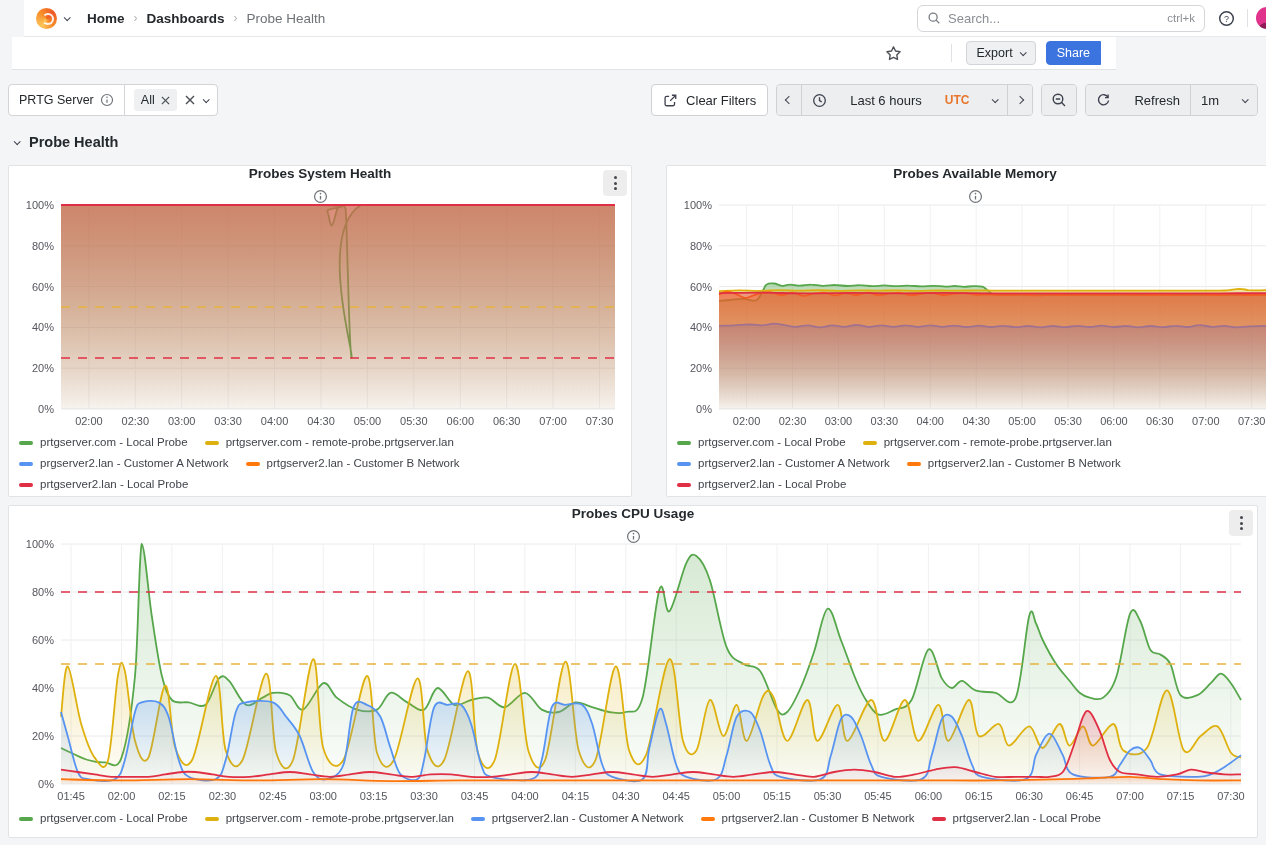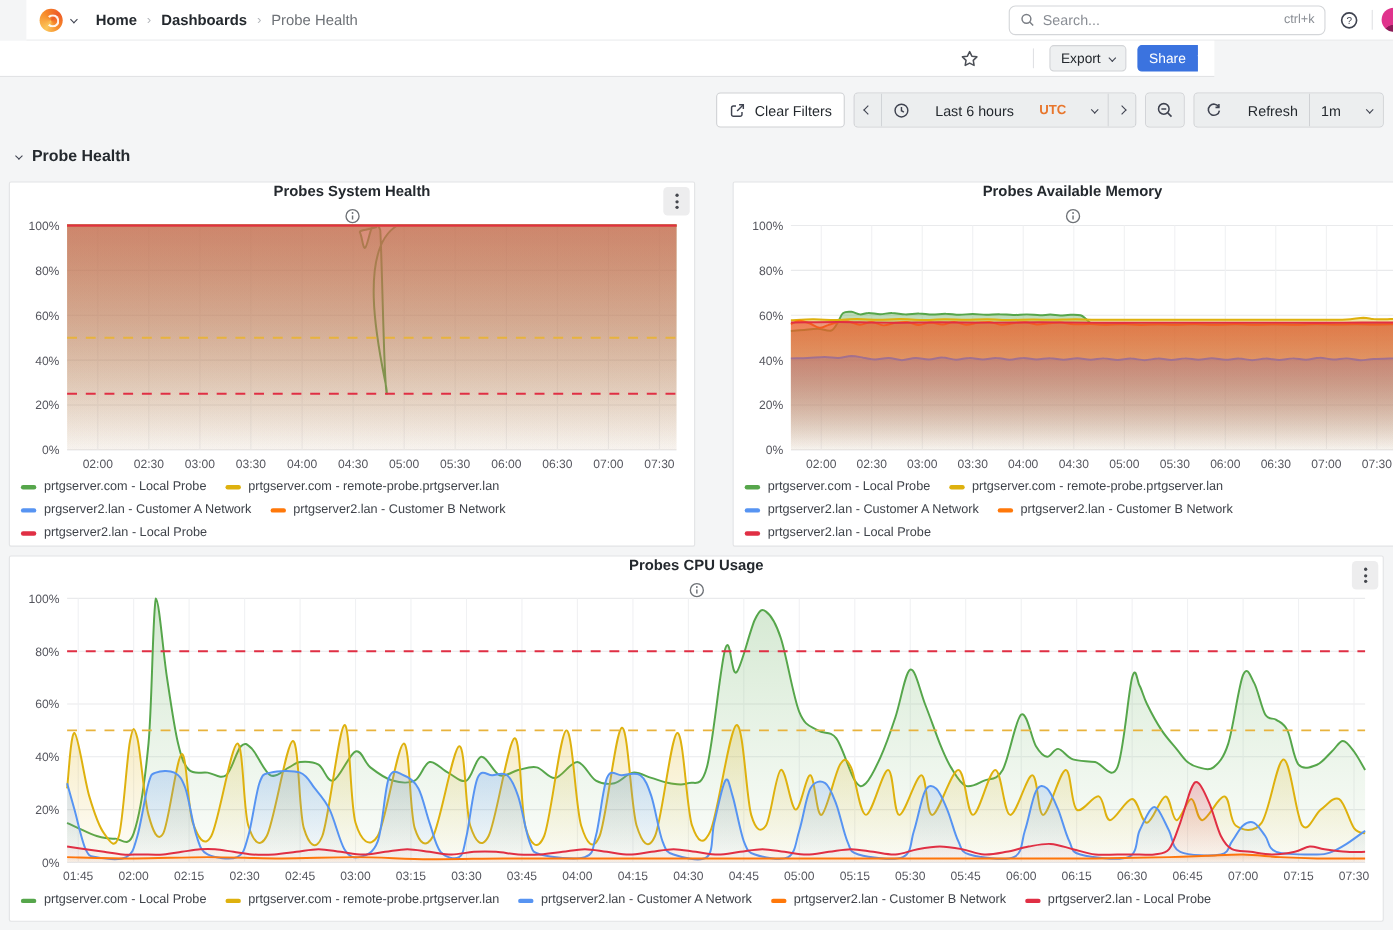--- a/index.html
+++ b/index.html
@@ -18,21 +18,21 @@
   .crumb.current { font-weight:400; color:#6e7277; }
   .crumb-sep { color:#b2b5ba; font-size:12px; }
   .searchbox { margin-left:auto; width:288px; height:27px; border:1px solid #d4d6d9; border-radius:6px; background:#fff; display:flex; align-items:center; padding:0 9px; gap:7px; }
   .searchbox input { border:none; outline:none; flex:1; font-size:13px; font-family:inherit; color:#24292e; background:transparent; }
   .searchbox input::placeholder { color:#8a8e95; }
   .kbd-hint { font-size:11.5px; color:#8a8e95; }
   .icon-btn { width:26px; height:26px; display:flex; align-items:center; justify-content:center; cursor:pointer; }
   .navdivider { width:1px; height:18px; background:#e0e1e4; margin:0 8px; }
   .avatar { width:22px; height:22px; border-radius:50%; background:radial-gradient(circle at 50% 115%, #8c1b57 34%, #e0338c 36%); cursor:pointer; }
   
-  .subnav { position:absolute; left:0; top:37px; width:1104px; height:33px; background:#fff; border-bottom:1px solid #e2e3e5; display:flex; align-items:center; justify-content:flex-end; padding:0 10px; z-index:5; }
+  .subnav { position:absolute; left:12px; top:37px; width:1104px; height:33px; background:#fff; border-bottom:1px solid #e2e3e5; display:flex; align-items:center; justify-content:flex-end; padding:0 10px; z-index:5; }
   .btn { height:24px; display:inline-flex; align-items:center; gap:7px; border-radius:4px; font-size:12.5px; padding:0 10px; cursor:pointer; }
   .btn.secondary { background:#eef0f1; border:1px solid #d2d4d7; color:#24292e; }
   .btn.primary { background:#3b73df; color:#fff; border:1px solid #3b73df; border-radius:4px 0 0 4px; }
   
   .filters { position:absolute; left:8px; top:84px; width:1250px; height:32px; display:flex; align-items:center; }
   .varbox { display:flex; align-items:stretch; height:32px; background:#fff; border:1px solid #d2d4d7; border-radius:4px; overflow:hidden; }
   .varlabel { display:flex; align-items:center; gap:6px; padding:0 10px; font-size:12.5px; border-right:1px solid #d2d4d7; }
   .varvalue { display:flex; align-items:center; gap:8px; padding:0 9px; }
   .chip { display:flex; align-items:center; gap:6px; background:#eef0f1; border-radius:3px; height:22px; padding:0 7px; font-size:12.5px; cursor:pointer; }
   .right-controls { margin-left:auto; display:flex; align-items:center; gap:8px; }
@@ -103,20 +103,44 @@
     <div class="btn primary">
       <span>Share</span>
     </div>
     <div class="btn-caret primary-caret">
       <span class="caret small white"></span>
     </div>
   </div>
 </div>
 
 <div class="filters">
+  <div class="varbox">
+    <div class="varlabel">
+      <span>PRTG Server</span>
+      <svg width="14" height="14" viewBox="0 0 16 16">
+          <circle cx="8" cy="8" r="6.3" fill="none" stroke="#6e7277" stroke-width="1.3"></circle>
+          <line x1="8" y1="7.4" x2="8" y2="11.2" stroke="#6e7277" stroke-width="1.4"></line>
+          <circle cx="8" cy="4.9" r="0.9" fill="#6e7277"></circle>
+        </svg>
+    </div>
+    <div class="varvalue">
+      <span class="chip">
+        <span>All</span>
+        <svg width="9" height="9" viewBox="0 0 10 10">
+            <line x1="1" y1="1" x2="9" y2="9" stroke="#4c5057" stroke-width="1.4"></line>
+            <line x1="9" y1="1" x2="1" y2="9" stroke="#4c5057" stroke-width="1.4"></line>
+          </svg>
+      </span>
+      <svg width="10" height="10" viewBox="0 0 10 10">
+          <line x1="1" y1="1" x2="9" y2="9" stroke="#4c5057" stroke-width="1.4"></line>
+          <line x1="9" y1="1" x2="1" y2="9" stroke="#4c5057" stroke-width="1.4"></line>
+        </svg>
+      <span class="caret small"></span>
+    </div>
+  </div>
 
   <div class="right-controls">
     <div class="btn-outline">
       <svg width="15" height="15" viewBox="0 0 16 16">
           <path d="M6.5 3.5H4A1.8 1.8 0 0 0 2.2 5.3v6.5A1.8 1.8 0 0 0 4 13.6h6.5a1.8 1.8 0 0 0 1.8-1.8V9.5" fill="none" stroke="#3f4350" stroke-width="1.4"></path>
           <polyline points="9.5,2.4 13.6,2.4 13.6,6.5" fill="none" stroke="#3f4350" stroke-width="1.4"></polyline>
           <line x1="13.4" y1="2.6" x2="7.6" y2="8.4" stroke="#3f4350" stroke-width="1.4"></line>
         </svg>
       <span>Clear Filters</span>
     </div>

